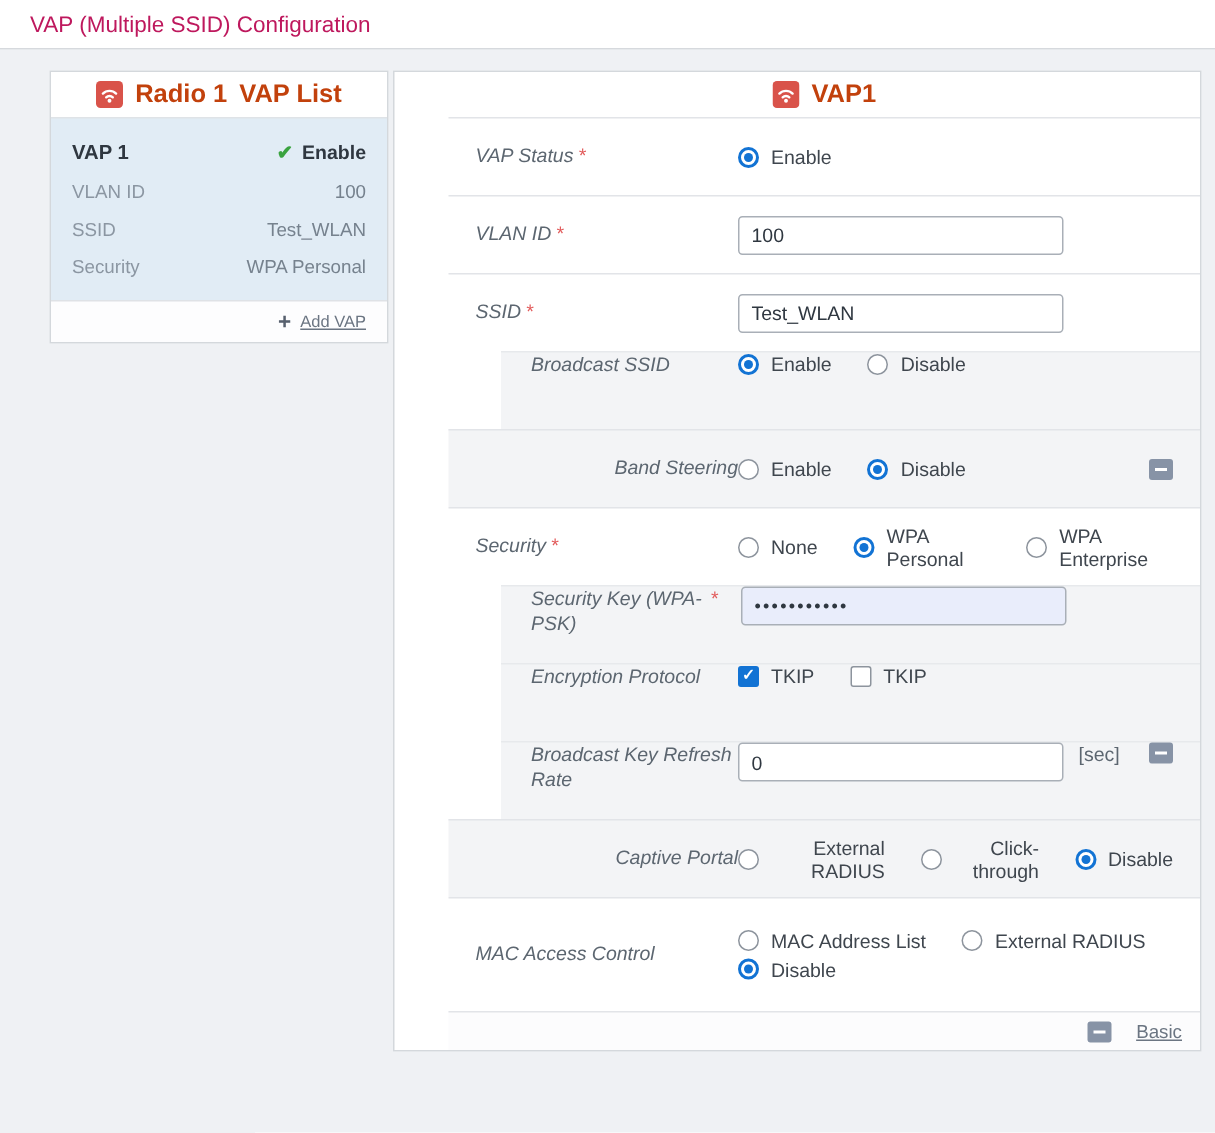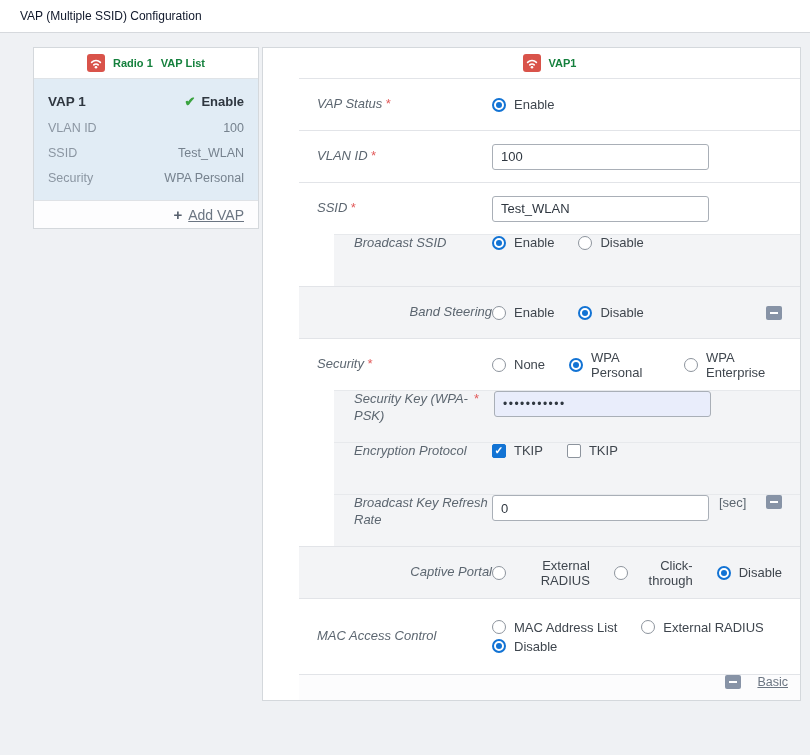--- a/index.html
+++ b/index.html
@@ -9,48 +9,48 @@
     background:#eff1f4;
     font-family:"Liberation Sans", sans-serif;
     -webkit-font-smoothing:antialiased;
   }
   
   .topbar {
     position:absolute; top:0; left:0; width:810px; height:33px;
     background:#fff; border-bottom:1px solid #d6d9dd;
     display:flex; align-items:center; padding-left:20px;
   }
-  .page-title { font-size:12px; color:#0f172a; }
+  .page-title { font-size:15px; color:#be185d; }
 
   
   .panel { position:absolute; background:#fff; border:1px solid #d4d8dc; }
   .panel-left  { left:33px;  top:47px; width:226px; }
   .panel-right { left:262px; top:47px; width:539px;padding-left:36px; }
 
   .panel-head {
     height:30px; display:flex; align-items:center; justify-content:center;
-    gap:8px; font-size:11px; font-weight:bold; color:#15803d;
+    gap:8px; font-size:17px; font-weight:bold; color:#c2410c;
     background:#fff;
   }
   .wifi-badge { width:18px; height:18px; flex:none; display:block; }
 
   
   .lp-card { background:#e1ecf5; padding:8px 14px 10px 14px; border-top:1px solid #dfe3e7; cursor:pointer; }
   .lp-name-row { display:flex; justify-content:space-between; align-items:center; height:28px;gap:32px; }
   .lp-name { font-size:13.5px; font-weight:bold; color:#2f3740; }
   .lp-status { display:flex; align-items:center; gap:6px; font-size:13px; font-weight:bold; color:#2f3740; }
   .check-glyph { color:#3aa33f; font-size:13px; font-weight:bold; }
   .lp-field { display:flex; justify-content:space-between; align-items:center; height:25px; font-size:12.5px; color:#8b96a2; }
   .lp-field .val { color:#76828e; }
   .lp-add {
     height:28px; border-top:1px solid #dfe2e6; background:#fdfdfe;
     display:flex; align-items:center; justify-content:flex-end; gap:6px; padding-right:14px;
   }
   .plus-glyph { color:#57606e; font-size:15px; font-weight:bold; line-height:1; }
-  .add-link { color:#6b7582; font-size:14px; text-decoration:underline; cursor:pointer; }
+  .add-link { color:#6b7582; font-size:11px; text-decoration:underline; cursor:pointer; }
 
   
   .r-row {
     display:flex; align-items:center; height:52px; padding:0 18px;
     border-top:1px solid #e2e4e8; background:#fff; font-size:13px;
   }
   .r-row.gray { background:#f3f4f6;text-align:right; }
   .r-row.tall { height:76px; }
   .r-label { width:175px; flex:none; color:#5c6670; line-height:1.3;font-style:italic; }
   .req { color:#e25b5b; margin-left:3px; }
@@ -91,21 +91,21 @@
   .tinput.pw { background:#e9edfb; font-size:12px; letter-spacing:1.5px; }
   .unit { color:#5c6670; margin-left:10px; }
 
   
   .minus { width:16px; height:14px; background:#8793a6; border-radius:2px; position:relative; flex:none; margin-left:auto; cursor:pointer; }
   .minus::after { content:""; position:absolute; left:4px; right:4px; top:6px; height:2px; background:#fff; }
 
   
   .r-footer {
     height:26px; border-top:1px solid #e2e4e8; background:#fcfcfd;
-    display:flex; justify-content:flex-end; gap:16px; padding-right:12px;
+    display:flex; align-items:center; justify-content:flex-end; gap:16px; padding-right:12px;
   }
   .r-footer .minus { margin-left:0; }
   .basic-link { color:#6b7582; font-size:12.5px; text-decoration:underline; cursor:pointer; }
 </style>
 </head>
 <body>
 
 <div class="topbar">
   <div class="page-title">VAP (Multiple SSID) Configuration</div>
 </div>

